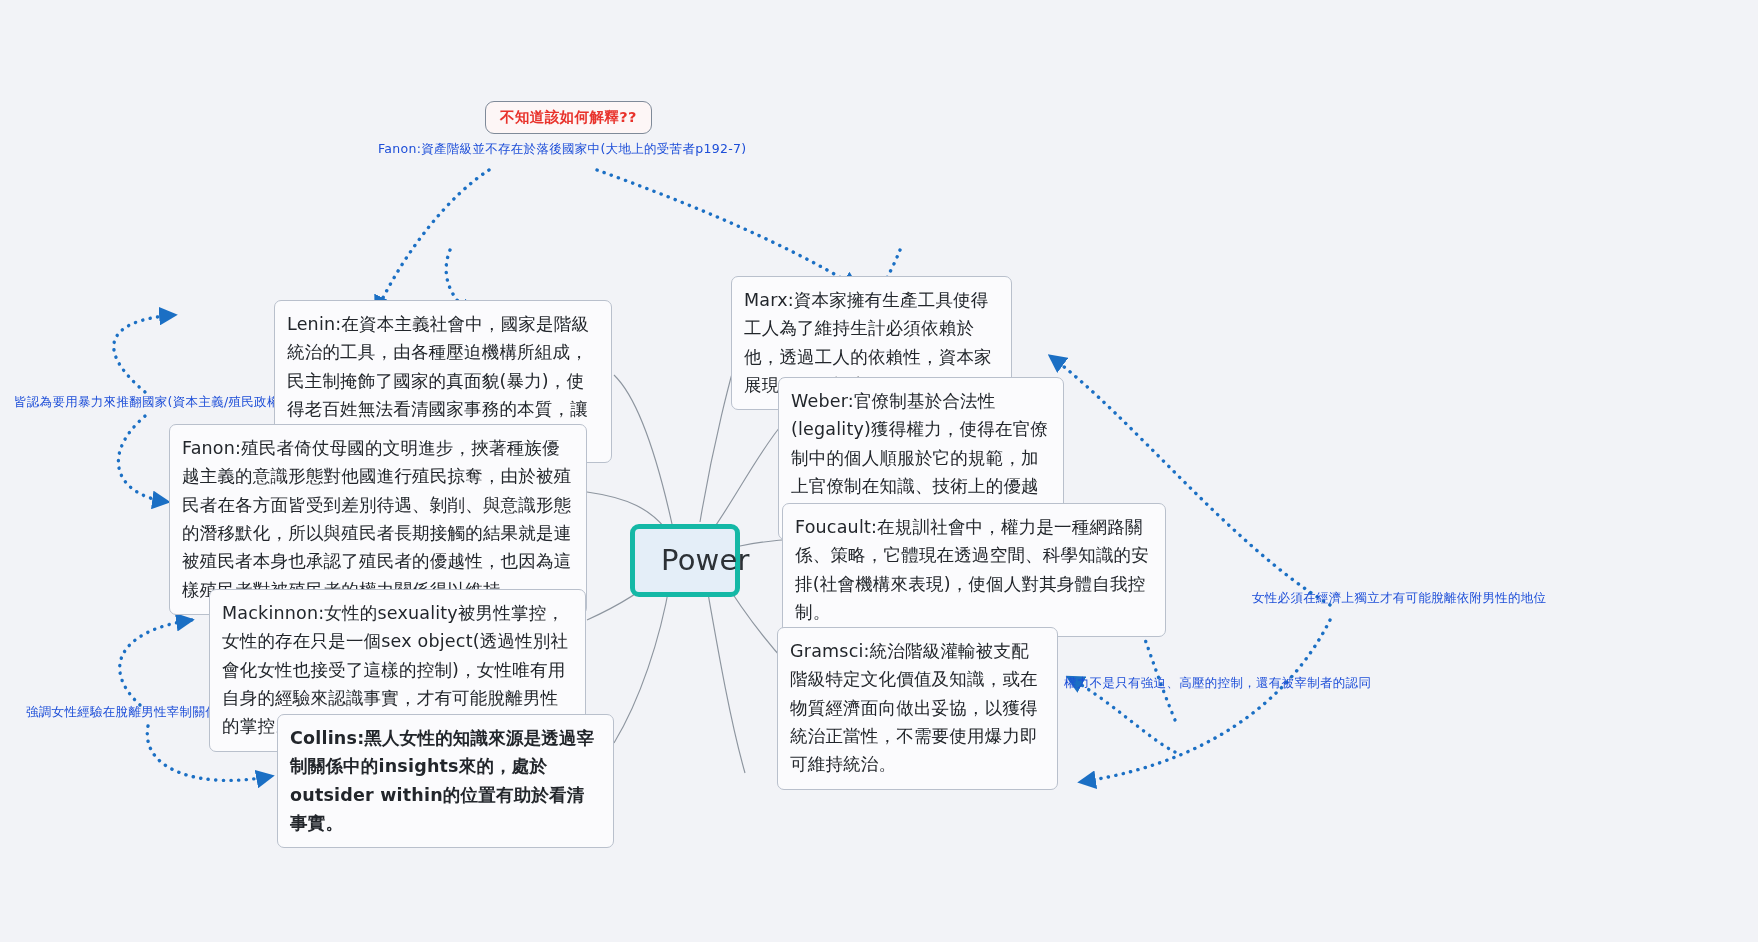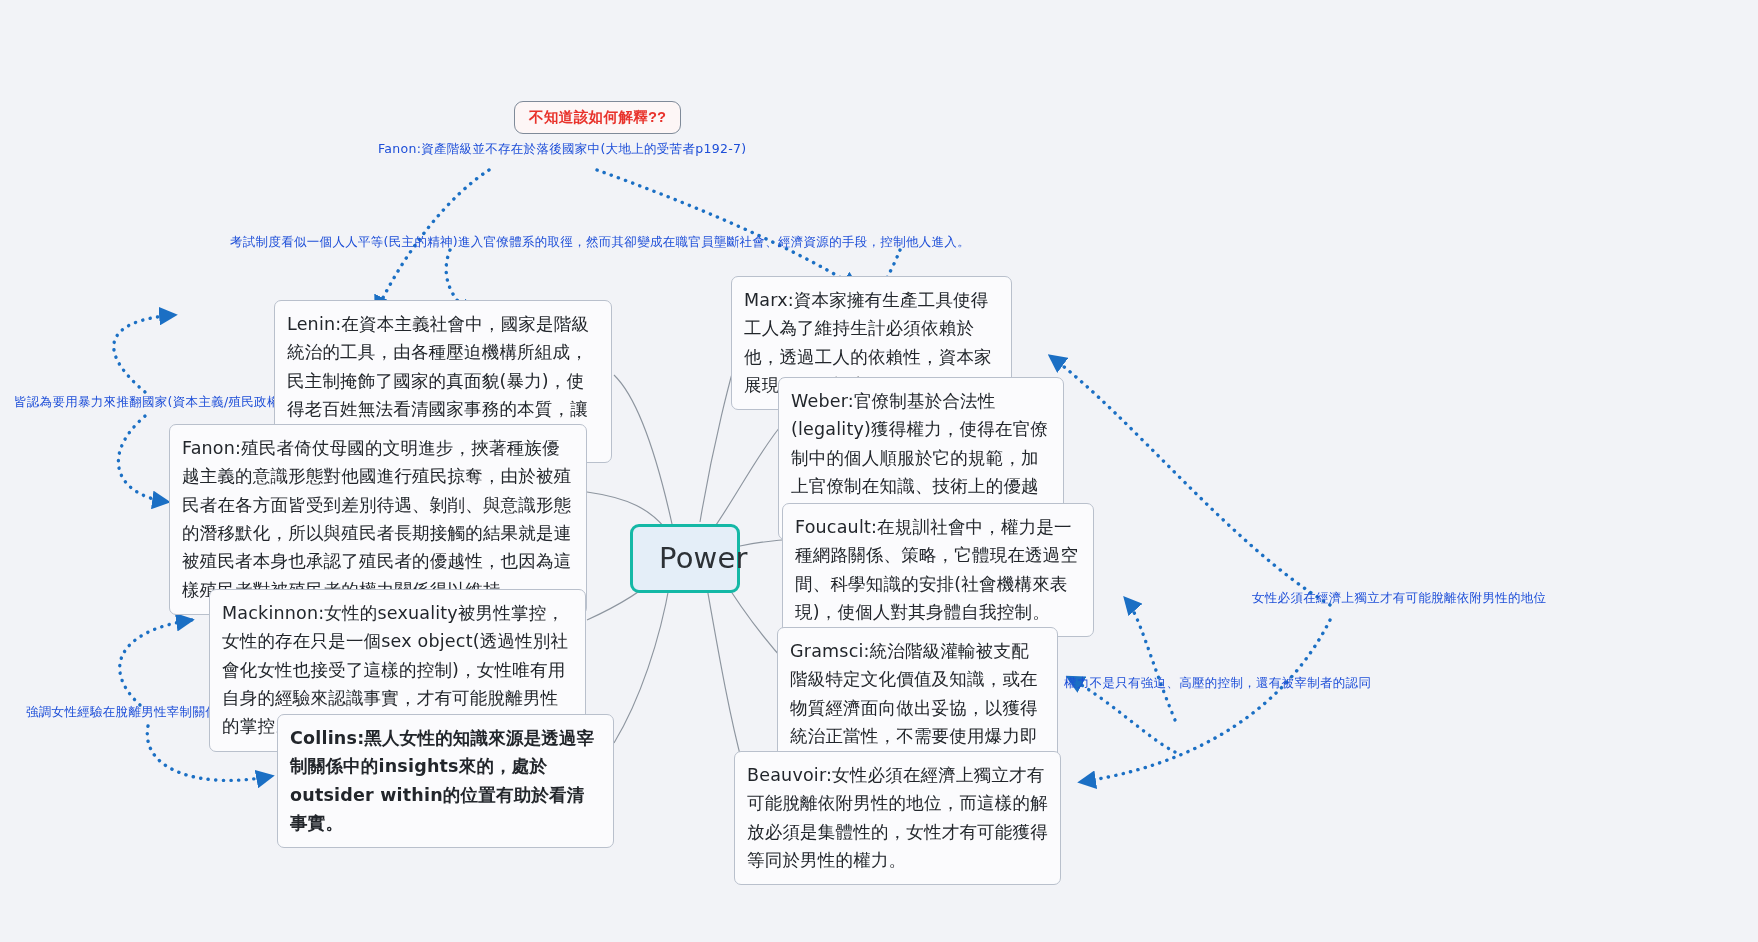--- a/index.html
+++ b/index.html
@@ -29,21 +29,21 @@
     border-radius: 7px;
     color: #22262b;
     font-size: 17.5px;
     line-height: 1.62;
     padding: 9px 12px 10px 12px;
     letter-spacing: 0.2px;
     box-shadow: 0 0 0 0 rgba(0,0,0,0);
   }
   .node.center {
     background: #e4eef8;
-    border: 3px solid #14b8a6;
+    border: 5px solid #14b8a6;
     border-radius: 9px;
     font-size: 29px;
     color: #2c3136;
     padding: 14px 26px;
     line-height: 1.2;
     text-align: center;
   }
   .callout {
     position: absolute;
     background: #fdf6f6;
@@ -103,25 +103,24 @@
       <path d="M 148,726 C 140,770 200,790 272,776" marker-end="url(#arrow)"></path>
 
       <path d="M 1330,605 C 1230,545 1130,415 1050,356" marker-end="url(#arrow)"></path>
       <path d="M 1330,620 C 1300,680 1230,760 1080,782" marker-end="url(#arrow)"></path>
 
       <path d="M 1175,720 C 1150,660 1140,615 1125,598" marker-end="url(#arrow)"></path>
       <path d="M 1175,752 C 1150,740 1110,700 1068,677" marker-end="url(#arrow)"></path>
     </g>
   </svg>
 
-  <div class="callout" style="left:514px; top:101px;font-family:Liberation Mono, monospace;">不知道該如何解釋??</div>
+  <div class="callout" style="left:485px; top:101px;">不知道該如何解釋??</div>
 
   <div class="annot" style="left:378px; top:141px;">Fanon:資產階級並不存在於落後國家中(大地上的受苦者p192-7)</div>
 
-  <div class="annot" style="left:230px; top:234px;">考試制度看似一個人人平等(民主的精神)進入官僚體系的取徑，然而其卻變成在職官員壟斷社會、經濟資源的手段，控制他人進入。</div>
 
   <div class="annot" style="left:14px; top:394px;">皆認為要用暴力來推翻國家(資本主義/殖民政權)</div>
 
   <div class="annot" style="left:26px; top:704px;">強調女性經驗在脫離男性宰制關係中的重要性</div>
 
   <div class="annot" style="left:1252px; top:590px;">女性必須在經濟上獨立才有可能脫離依附男性的地位</div>
 
   <div class="annot" style="left:1064px; top:667px;margin-top:8px;">權力不是只有強迫、高壓的控制，還有被宰制者的認同</div>
 
   <div class="node center" style="left:630px; top:524px; width:110px;">Power</div>
@@ -131,19 +130,18 @@
   <div class="node" style="left:169px; top:424px; width:418px;">Fanon:殖民者倚仗母國的文明進步，挾著種族優越主義的意識形態對他國進行殖民掠奪，由於被殖民者在各方面皆受到差別待遇、剝削、與意識形態的潛移默化，所以與殖民者長期接觸的結果就是連被殖民者本身也承認了殖民者的優越性，也因為這樣殖民者對被殖民者的權力關係得以維持。</div>
 
   <div class="node" style="left:209px; top:589px; width:377px;">Mackinnon:女性的sexuality被男性掌控，女性的存在只是一個sex object(透過性別社會化女性也接受了這樣的控制)，女性唯有用自身的經驗來認識事實，才有可能脫離男性的掌控。</div>
 
   <div class="node" style="left:277px; top:714px; width:337px;font-weight:bold;">Collins:黑人女性的知識來源是透過宰制關係中的insights來的，處於outsider within的位置有助於看清事實。</div>
 
   <div class="node" style="left:731px; top:276px; width:281px;">Marx:資本家擁有生產工具使得工人為了維持生計必須依賴於他，透過工人的依賴性，資本家展現了他的權力。</div>
 
   <div class="node" style="left:778px; top:377px; width:286px;">Weber:官僚制基於合法性(legality)獲得權力，使得在官僚制中的個人順服於它的規範，加上官僚制在知識、技術上的優越性，使得其權力無法被動搖。</div>
 
-  <div class="node" style="left:782px; top:503px; width:312px;">Foucault:在規訓社會中，權力是一種網路關係、策略，它體現在透過空間、科學知識的安排(社會機構來表現)，使個人對其身體自我控制。</div>
+  <div class="node" style="left:782px; top:503px; width:384px;">Foucault:在規訓社會中，權力是一種網路關係、策略，它體現在透過空間、科學知識的安排(社會機構來表現)，使個人對其身體自我控制。</div>
 
   <div class="node" style="left:777px; top:627px; width:281px;">Gramsci:統治階級灌輸被支配階級特定文化價值及知識，或在物質經濟面向做出妥協，以獲得統治正當性，不需要使用爆力即可維持統治。</div>
 
-  <div class="node" style="left:734px; top:751px; width:327px;">Beauvoir:女性必須在經濟上獨立才有可能脫離依附男性的地位，而這樣的解放必須是集體性的，女性才有可能獲得等同於男性的權力。</div>
 
 </div>
 
 </body></html>

